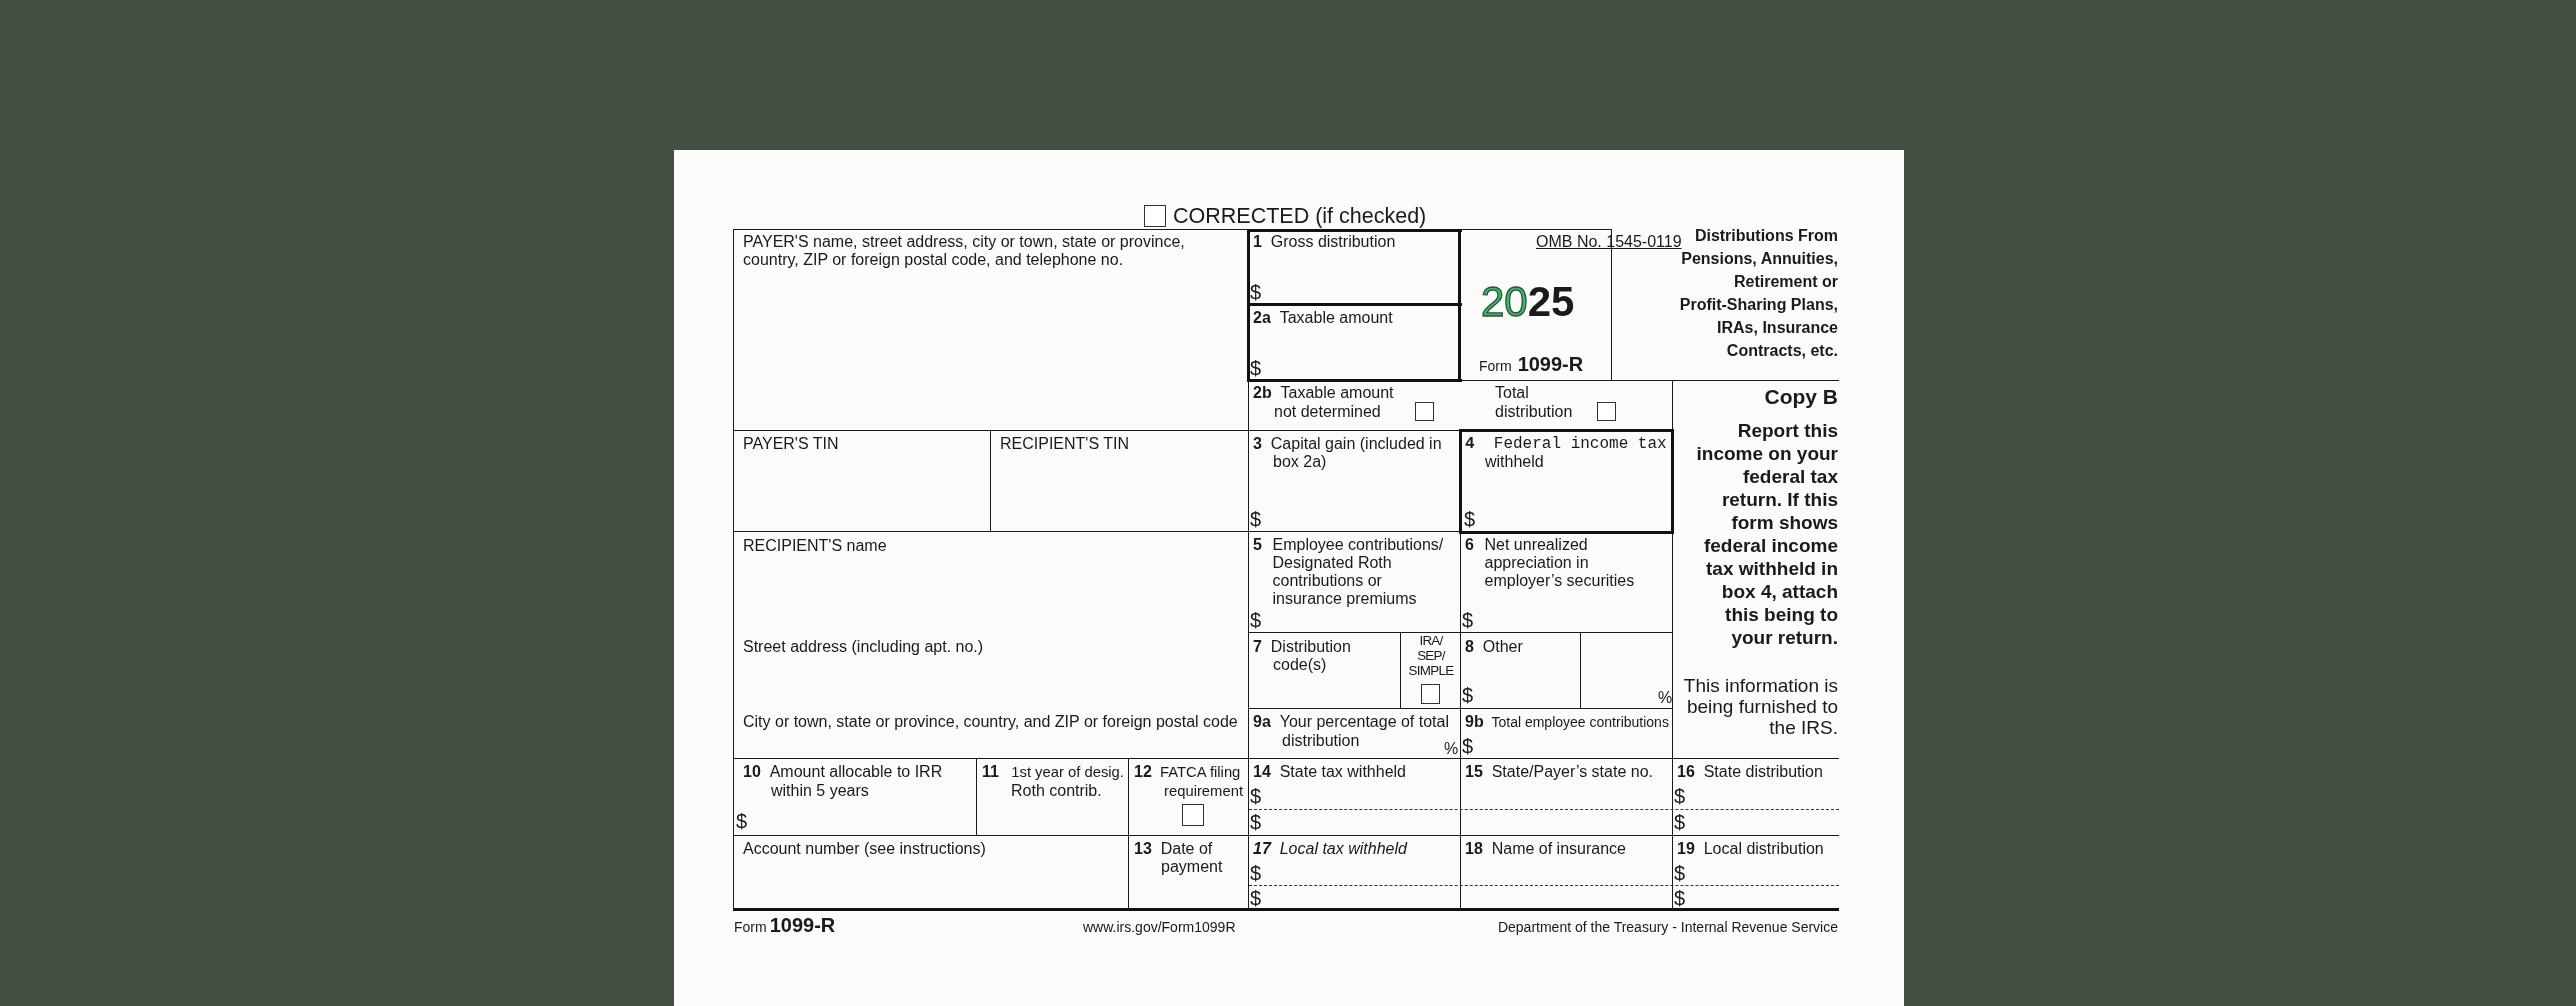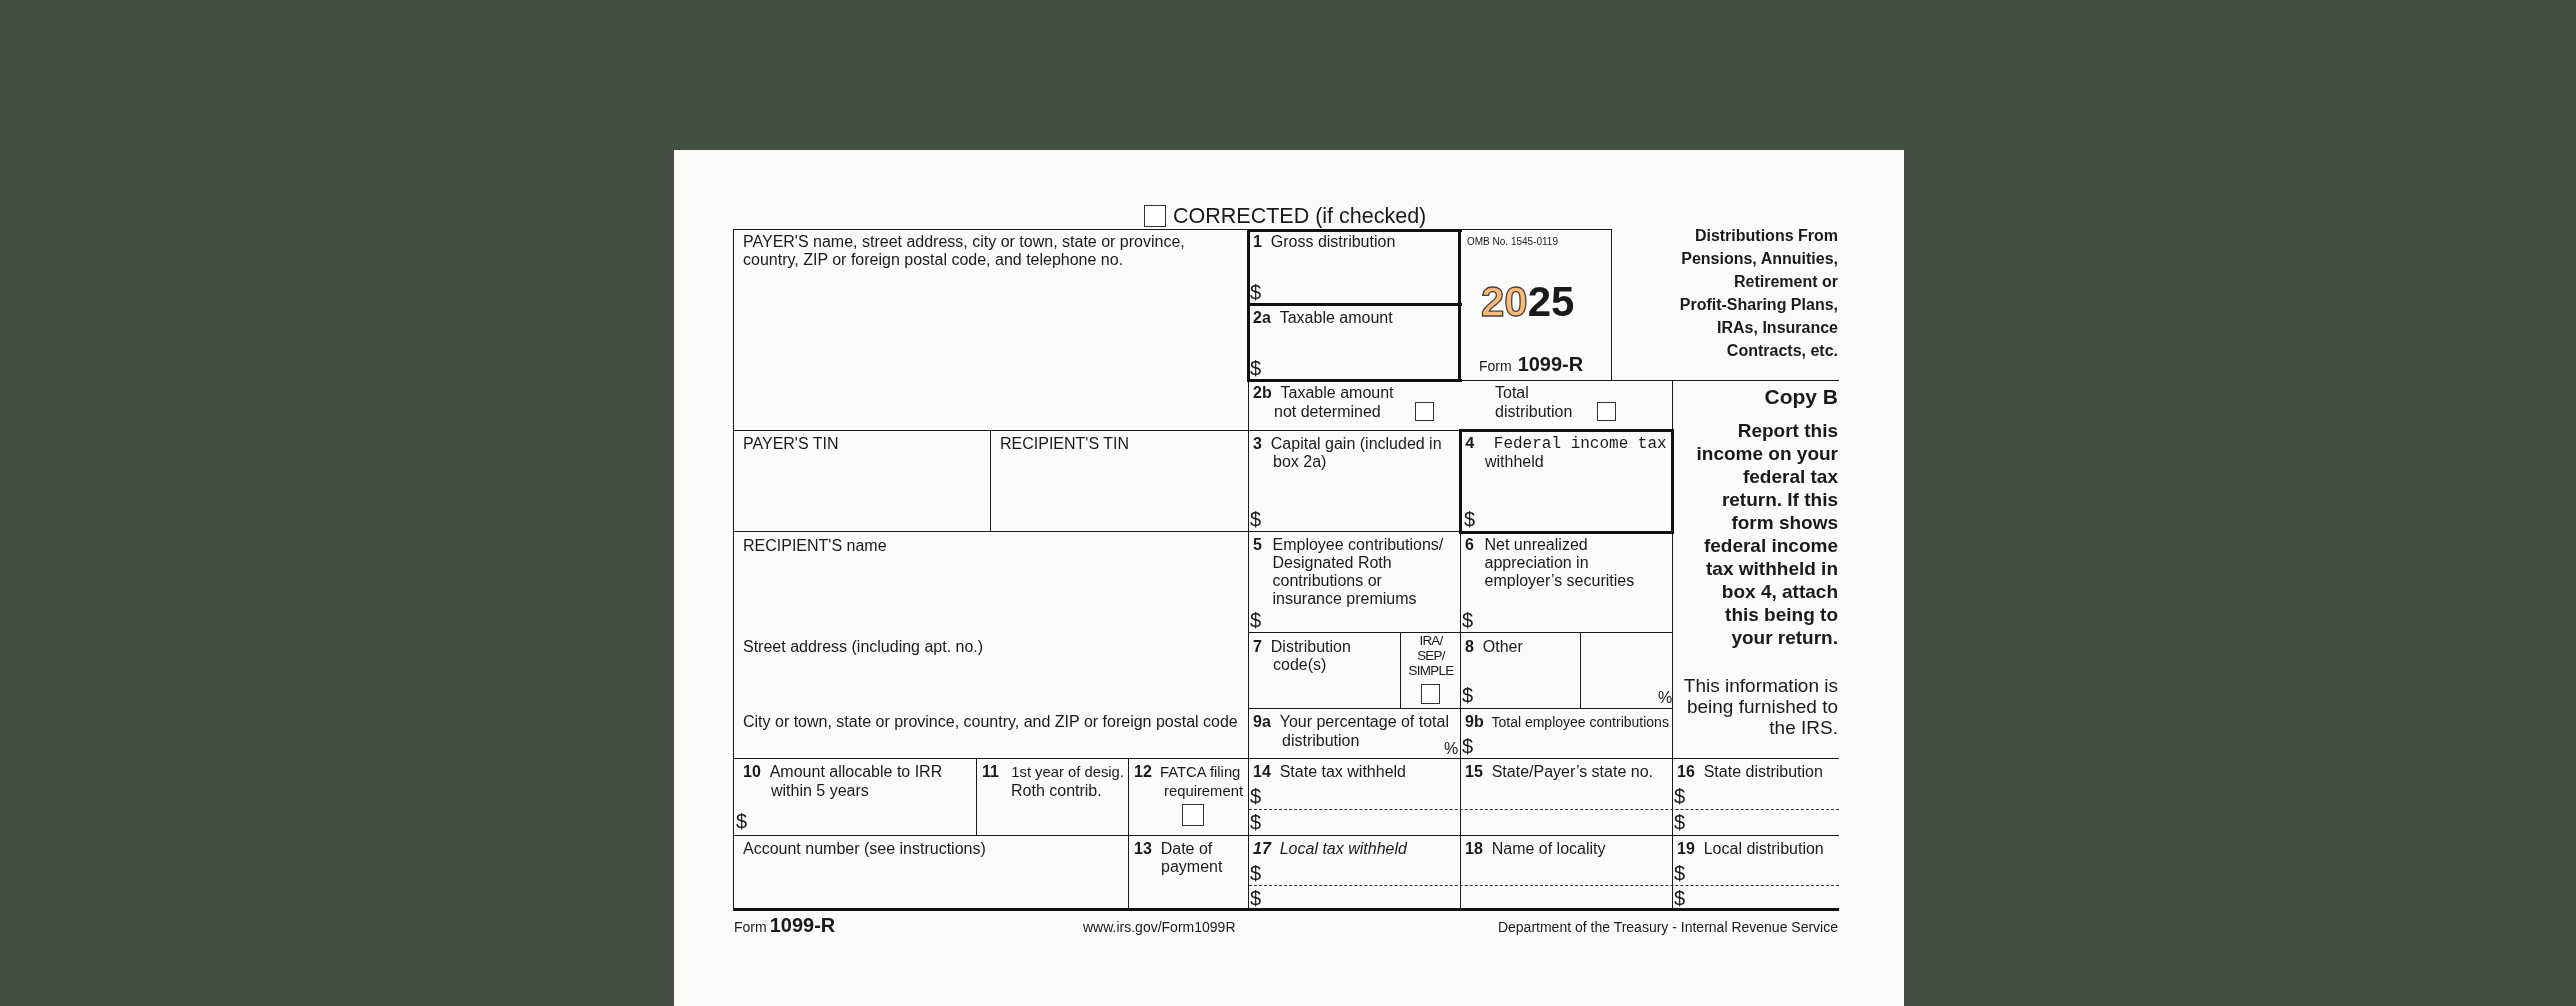--- a/index.html
+++ b/index.html
@@ -86,22 +86,22 @@
 <div class="abs" style="left:738px;top:275px;width:506px;height:152px;"></div>
 
 <div class="lbl" style="left:1253px;top:233px;"><span class="num">1</span>&nbsp;&nbsp;<span>Gross distribution</span></div>
 <div class="dollar" style="left:1250px;top:282px;">$</div>
 <div class="abs" style="left:1264px;top:255px;width:192px;height:46px;"></div>
 
 <div class="lbl" style="left:1253px;top:309px;"><span class="num">2a</span>&nbsp;&nbsp;<span>Taxable amount</span></div>
 <div class="dollar" style="left:1250px;top:358px;">$</div>
 <div class="abs" style="left:1264px;top:330px;width:192px;height:47px;"></div>
 
-<div class="lbl" style="left:1467px;top:233px;font-size:10px;">OMB No. 1545-0119</div>
-<div class="abs" style="left:1481px;top:280px;font-size:42px;line-height:43px;font-weight:bold;"><span style="color:#fdba74;-webkit-text-stroke:1.3px #444;font-weight:bold;">20</span><span>25</span></div>
+<div class="lbl" style="left:1536px;top:233px;font-size:16px;text-decoration:underline;">OMB No. 1545-0119</div>
+<div class="abs" style="left:1481px;top:280px;font-size:42px;line-height:43px;font-weight:bold;"><span style="color:#22c55e;-webkit-text-stroke:1.3px #444;font-weight:normal;">20</span><span>25</span></div>
 <div class="abs" style="left:1479px;top:353px;white-space:nowrap;"><span style="font-size:14px;">Form</span>&nbsp;&nbsp;<span style="font-size:20px;font-weight:bold;">1099-R</span></div>
 
 <div class="abs right bold" style="left:1623px;top:224px;width:215px;font-size:16px;line-height:23px;">
   <div>Distributions From</div>
   <div>Pensions, Annuities,</div>
   <div>Retirement or</div>
   <div>Profit-Sharing Plans,</div>
   <div>IRAs, Insurance</div>
   <div>Contracts, etc.</div>
 </div>
@@ -232,21 +232,21 @@
 <div class="lbl" style="left:1134px;top:840px;"><span class="num">13</span>&nbsp;&nbsp;<span>Date of</span></div>
 <div class="lbl" style="left:1161px;top:858px;">payment</div>
 <div class="abs" style="left:1132px;top:879px;width:113px;height:27px;"></div>
 
 <div class="lbl" style="left:1253px;top:840px;font-style:italic;"><span class="num">17</span>&nbsp;&nbsp;<span>Local tax withheld</span></div>
 <div class="dollar" style="left:1250px;top:863px;">$</div>
 <div class="dollar" style="left:1250px;top:888px;">$</div>
 <div class="abs" style="left:1264px;top:861px;width:192px;height:23px;"></div>
 <div class="abs" style="left:1264px;top:887px;width:192px;height:20px;"></div>
 
-<div class="lbl" style="left:1465px;top:840px;"><span class="num">18</span>&nbsp;&nbsp;<span>Name of locality</span></div>
+<div class="lbl" style="left:1465px;top:840px;"><span class="num">18</span>&nbsp;&nbsp;<span>Name of insurance</span></div>
 <div class="abs" style="left:1464px;top:861px;width:205px;height:23px;"></div>
 <div class="abs" style="left:1464px;top:887px;width:205px;height:20px;"></div>
 
 <div class="lbl" style="left:1677px;top:840px;"><span class="num">19</span>&nbsp;&nbsp;<span>Local distribution</span></div>
 <div class="dollar" style="left:1674px;top:863px;">$</div>
 <div class="dollar" style="left:1674px;top:888px;">$</div>
 <div class="abs" style="left:1688px;top:861px;width:149px;height:23px;"></div>
 <div class="abs" style="left:1688px;top:887px;width:149px;height:20px;"></div>
 
 <div class="abs" style="left:734px;top:914px;white-space:nowrap;"><span style="font-size:14px;">Form</span> <span style="font-size:20px;font-weight:bold;">1099-R</span></div>

